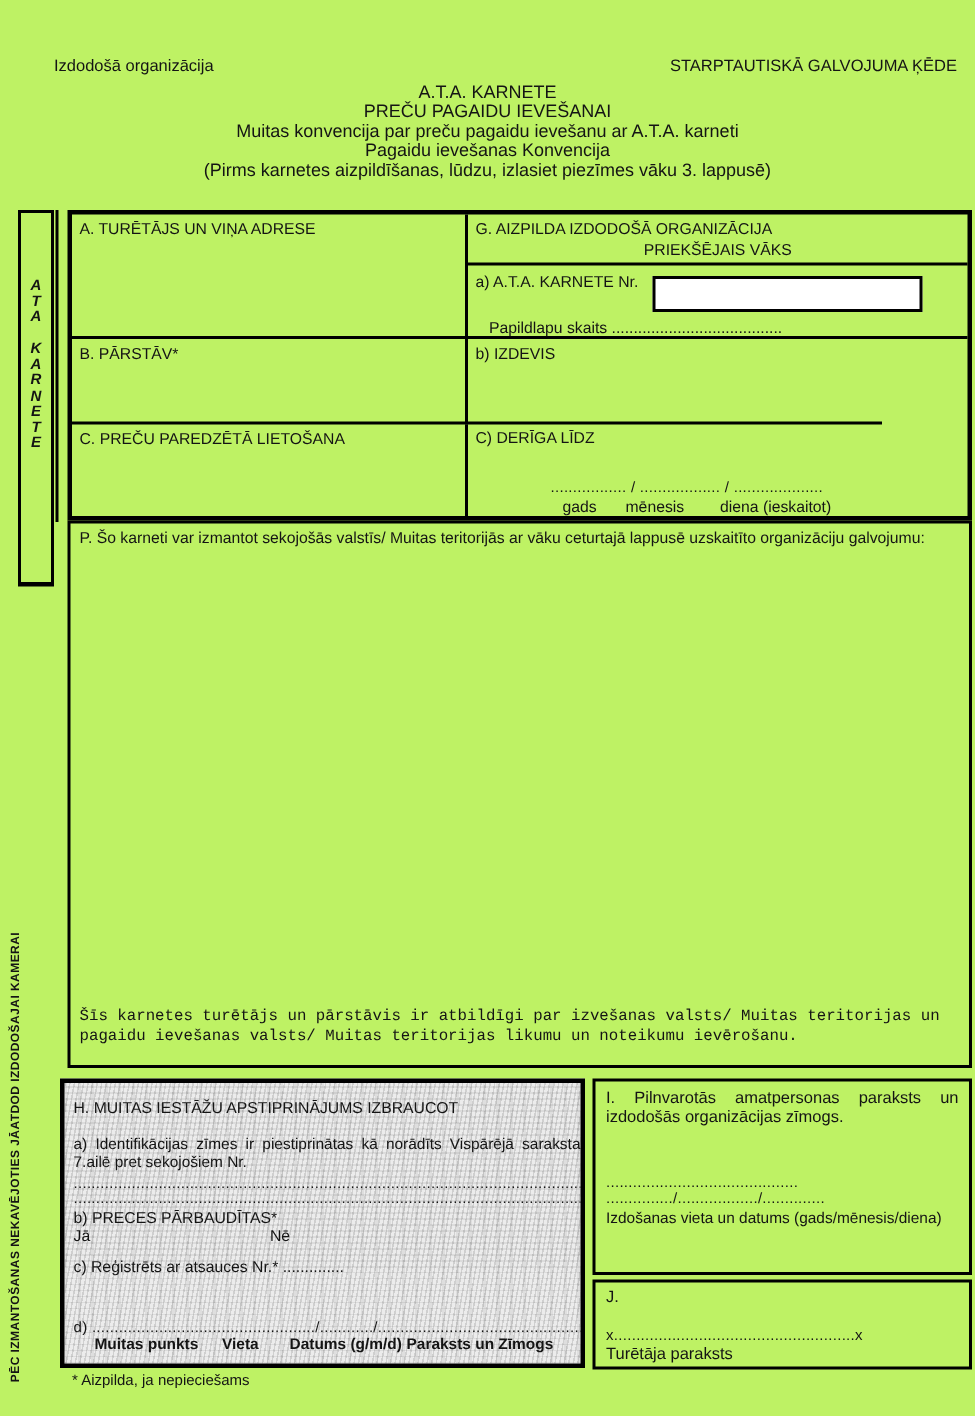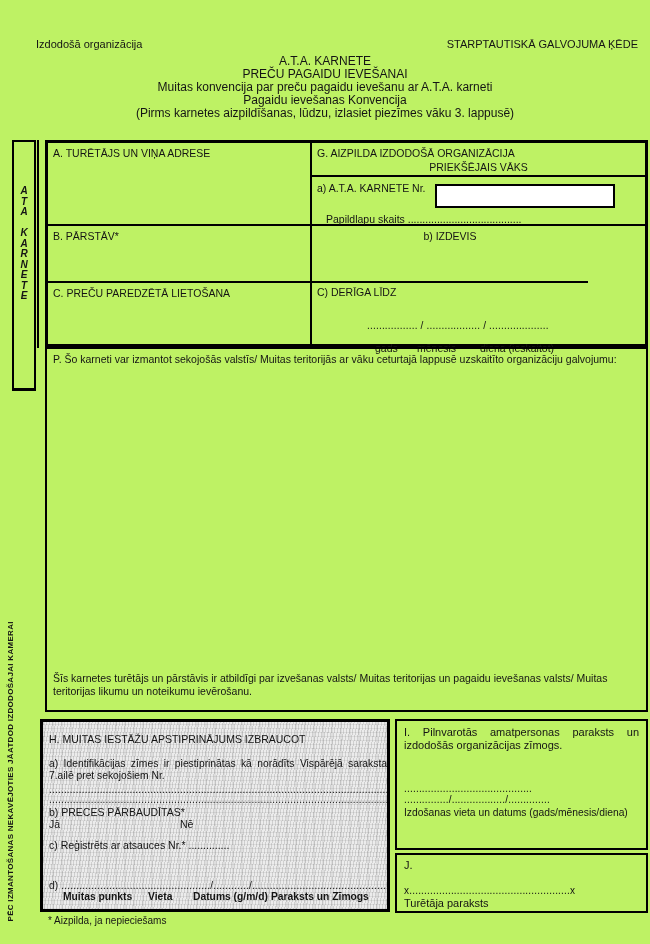--- a/index.html
+++ b/index.html
@@ -19,33 +19,33 @@
   .strip-line { left:37px; top:140px; width:2px; height:208px; background:#000; }
 
   
   .table { left:45px; top:140px; width:603px; height:207px; border:3px solid #000; box-sizing:border-box; }
   .cell { position:absolute; box-sizing:border-box; font-size:10.5px; }
   .cell-a  { left:0; top:0; width:264px; height:83px; border-right:2px solid #000; border-bottom:2px solid #000; }
   .cell-b  { left:0; top:83px; width:264px; height:57px; border-right:2px solid #000; border-bottom:2px solid #000; }
   .cell-c  { left:0; top:140px; width:264px; height:61px; border-right:2px solid #000; }
   .cell-g  { left:264px; top:0; width:333px; height:34px; border-bottom:2px solid #000; }
   .cell-ga { left:264px; top:34px; width:333px; height:49px; border-bottom:2px solid #000; }
-  .cell-gb { left:264px; top:83px; width:276px; height:57px; border-bottom:2px solid #000;text-align:center; }
+  .cell-gb { left:264px; top:83px; width:276px; height:57px; border-bottom:2px solid #000; }
   .cell-gc { left:264px; top:140px; width:333px; height:61px; }
   .cell-pad { padding:4px 5px; }
   .g-sub { text-align:center; margin-top:2px; }
   .carnet-box { position:absolute; left:123px; top:7px; width:180px; height:24px; border:2px solid #000; box-sizing:border-box; background:#fff; }
   .ga-extra { position:absolute; left:14px; top:36px; font-size:10.5px; white-space:nowrap; }
   .gc-dots { position:absolute; left:55px; top:37px; }
-  .gc-units { position:absolute; top:59px; font-size:10.5px; }
+  .gc-units { position:absolute; top:49px; font-size:10.5px; }
 
   
   .pbox { left:45px; top:347px; width:603px; height:365px; border:2px solid #000; box-sizing:border-box; }
   .p-text { padding:4px 6px; font-size:10.5px; }
-  .resp-text { position:absolute; left:6px; right:6px; bottom:12px; font-size:10.5px; line-height:13px; }
+  .resp-text { position:absolute; left:6px; right:6px; bottom:12px; font-size:10.5px; line-height:13px;font-family:Liberation Mono, monospace; }
 
   
   .hbox { left:40px; top:719px; width:350px; height:193px; border:3px solid #000; box-sizing:border-box;
           background-color:#ececec;
           background-image:
             repeating-linear-gradient(100deg, rgba(0,0,0,0.12) 0 1px, rgba(0,0,0,0) 1px 3px),
             repeating-linear-gradient(0deg,   rgba(0,0,0,0.07) 0 1px, rgba(0,0,0,0) 1px 4px),
             repeating-linear-gradient(90deg,  rgba(0,0,0,0.06) 0 2px, rgba(0,0,0,0) 2px 9px);
           font-size:10.5px; }
   .hbox .line { position:absolute; white-space:nowrap; }

